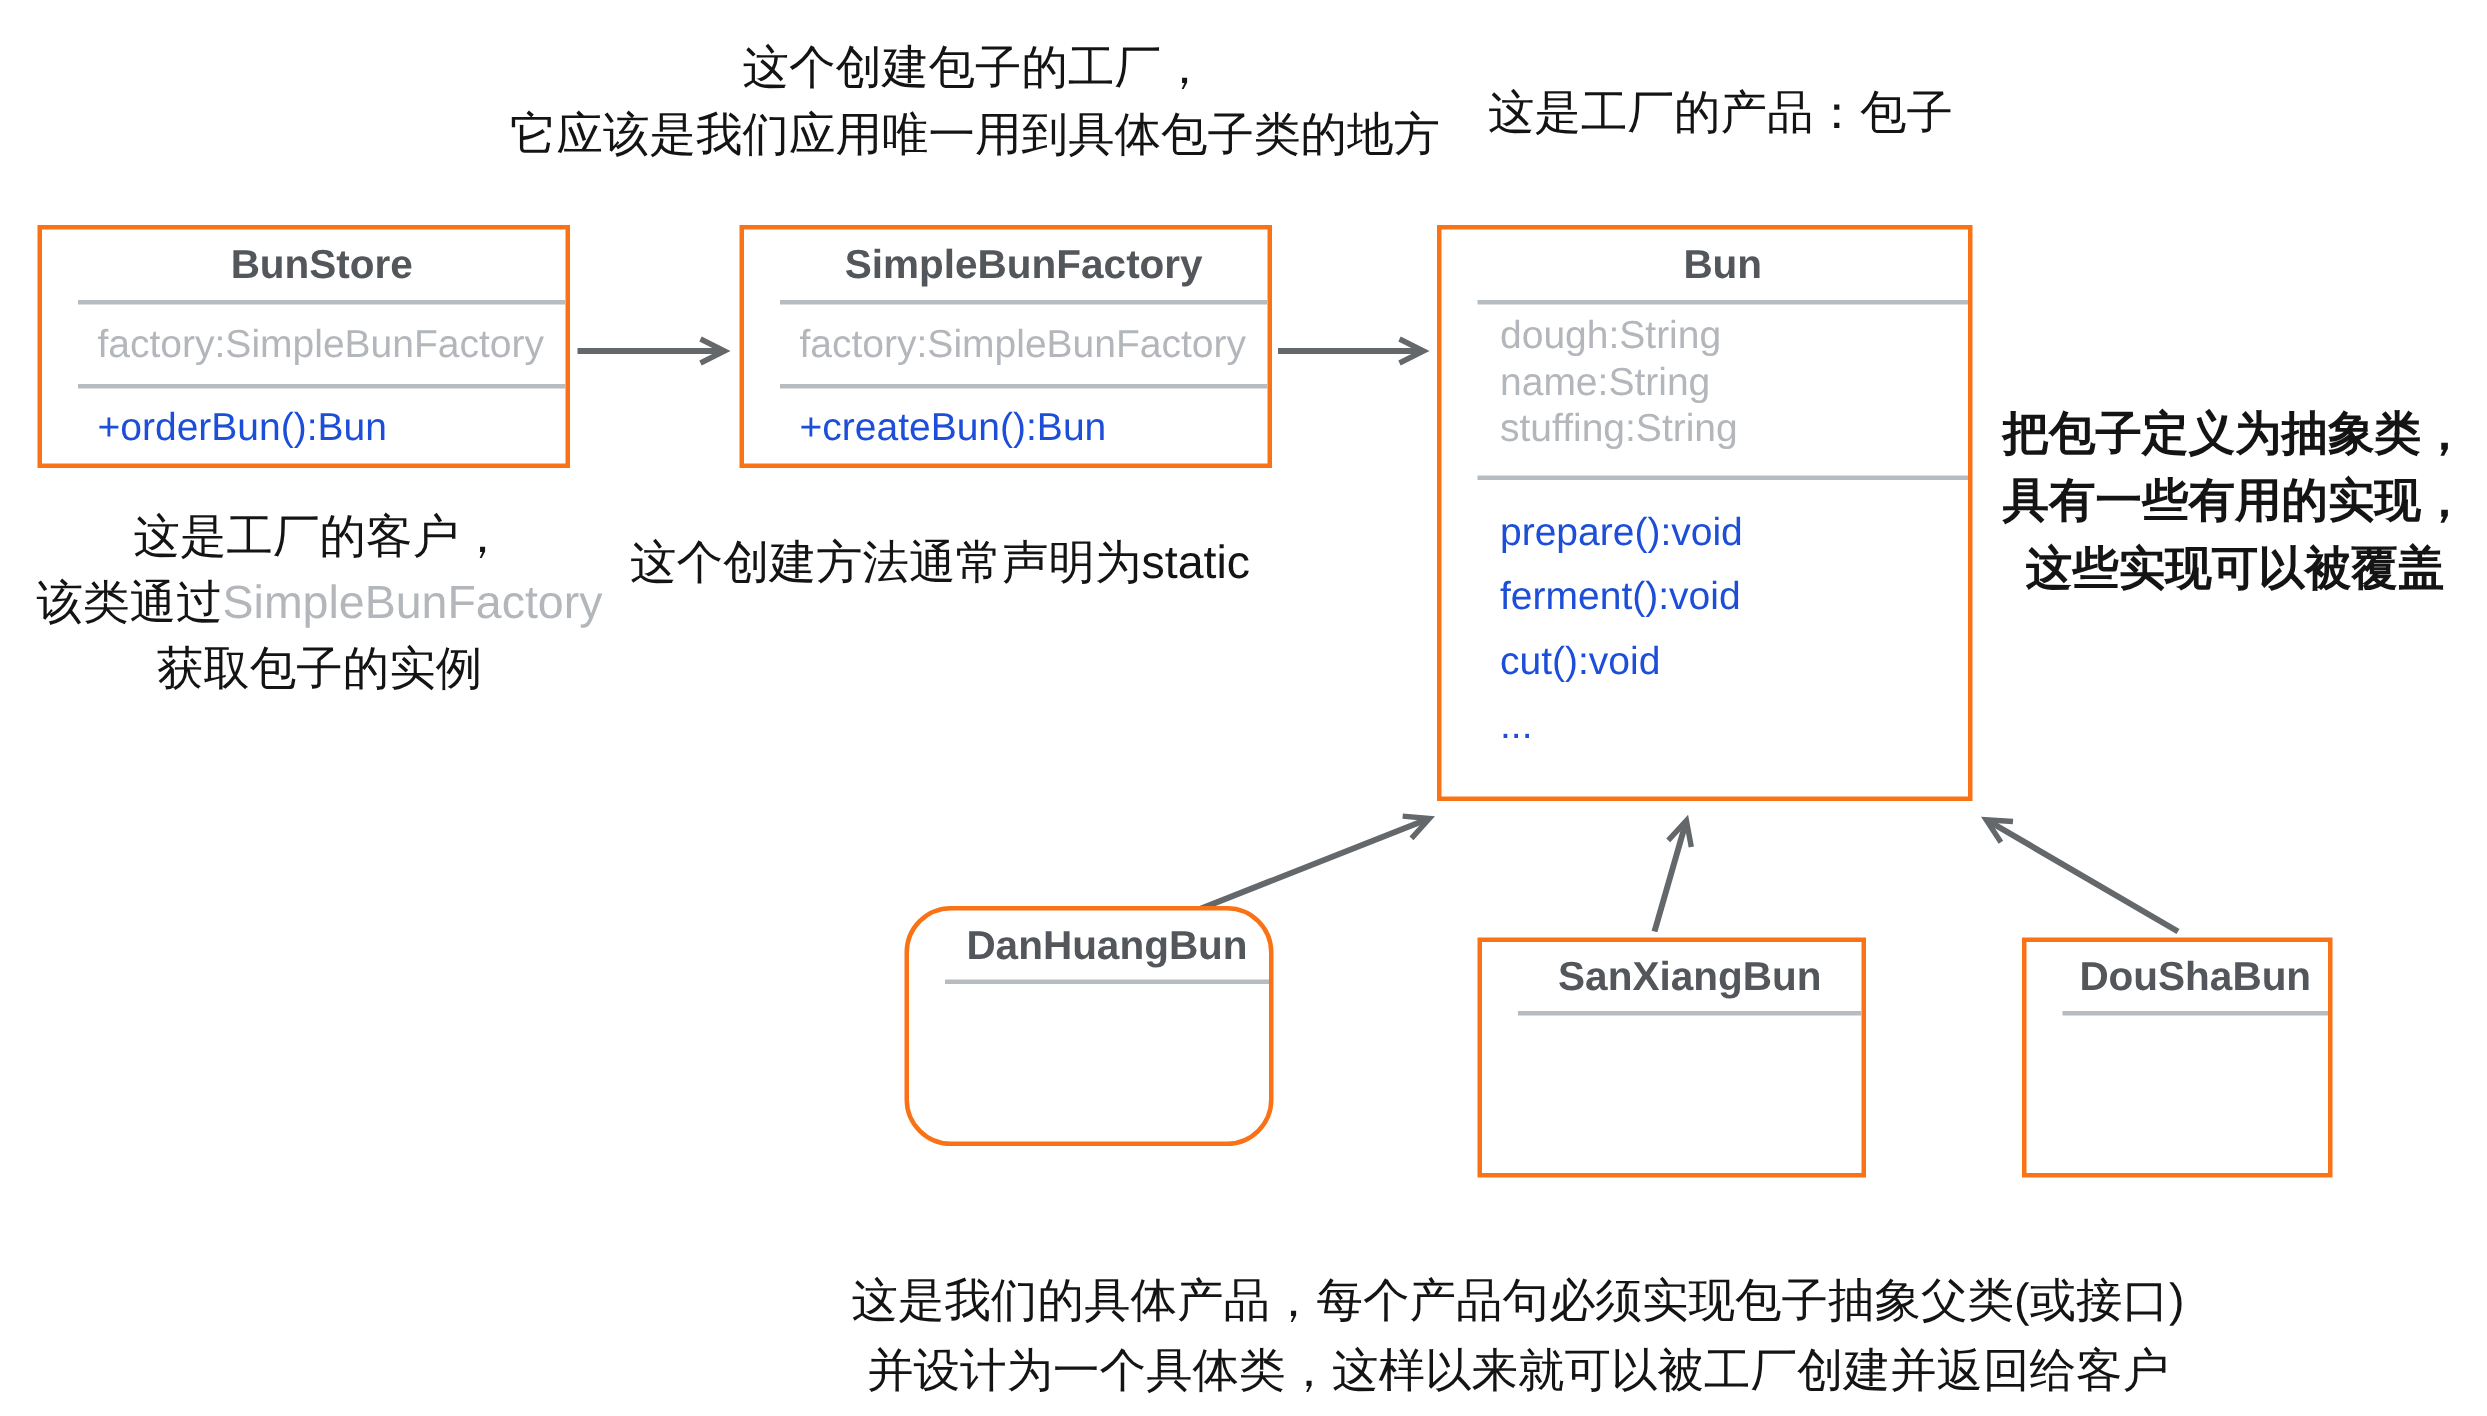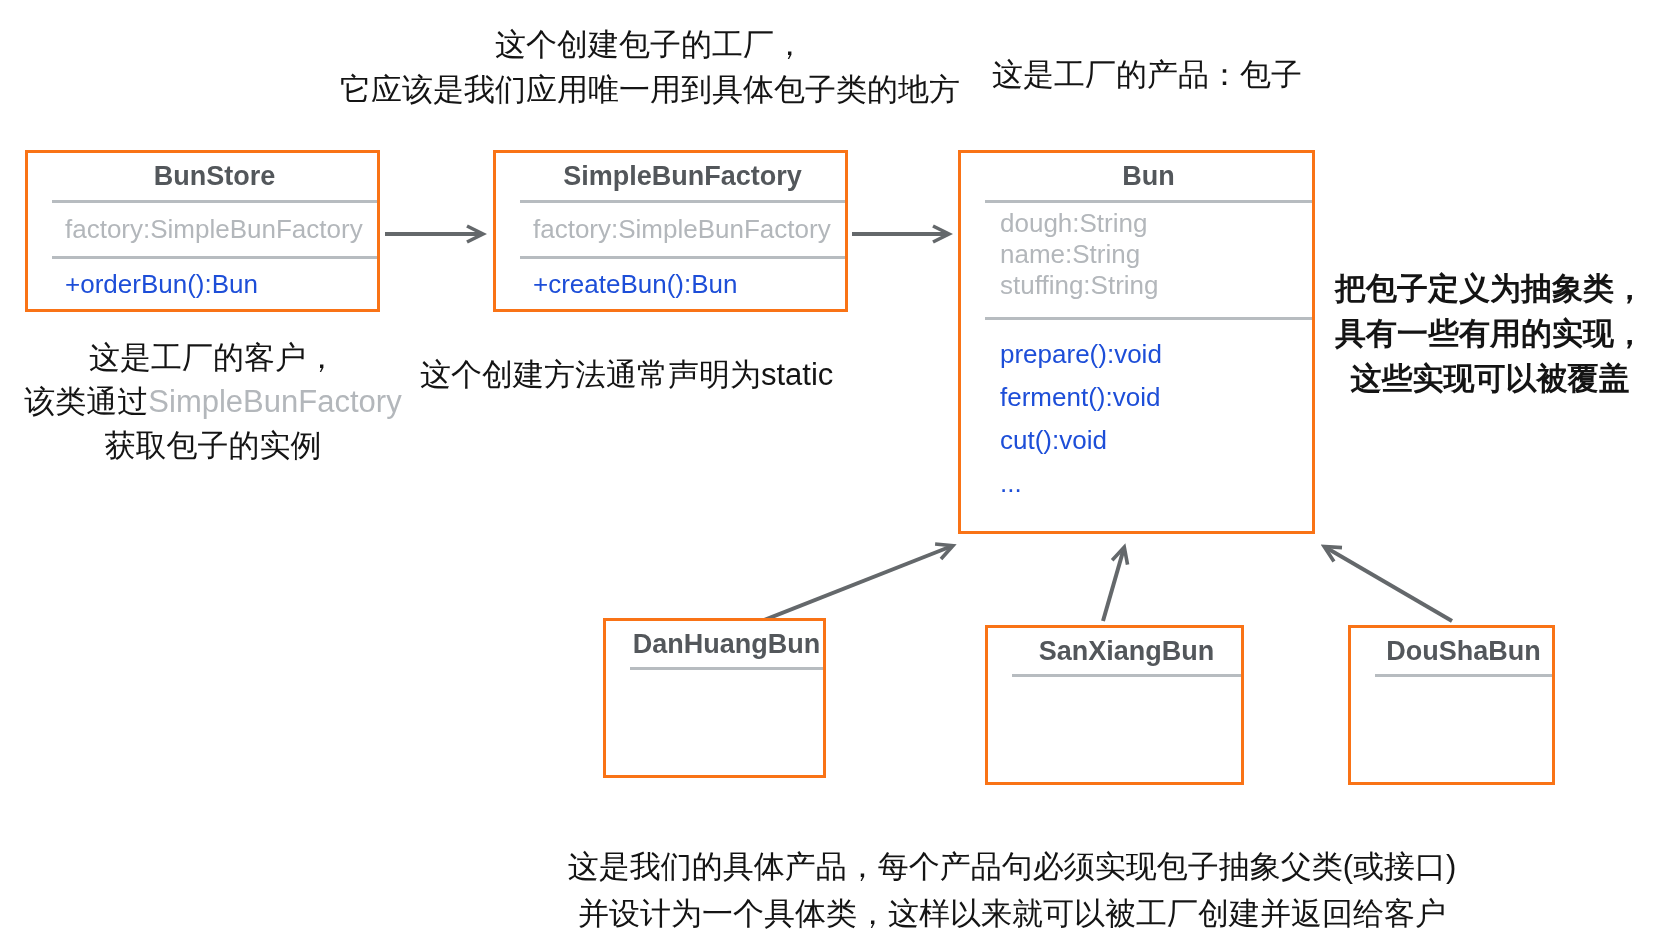--- a/index.html
+++ b/index.html
@@ -130,21 +130,21 @@
       <div class="member muted">stuffing:String</div>
     </div>
     <div class="sec" style="height:205px;padding:13px 0 0 15px;line-height:43px;">
       <div class="member">prepare():void</div>
       <div class="member">ferment():void</div>
       <div class="member">cut():void</div>
       <div class="member">...</div>
     </div>
   </div>
 
-  <div class="uml" style="left:603px;top:618px;width:223px;height:160px;">
+  <div class="uml" style="left:603px;top:604px;width:246px;height:160px;border-radius:31px;">
     <div class="title" style="height:49px;">DanHuangBun</div>
     <div class="sec"></div>
   </div>
 
   <div class="uml" style="left:985px;top:625px;width:259px;height:160px;">
     <div class="title" style="height:49px;">SanXiangBun</div>
     <div class="sec"></div>
   </div>
 
   <div class="uml" style="left:1348px;top:625px;width:207px;height:160px;">

